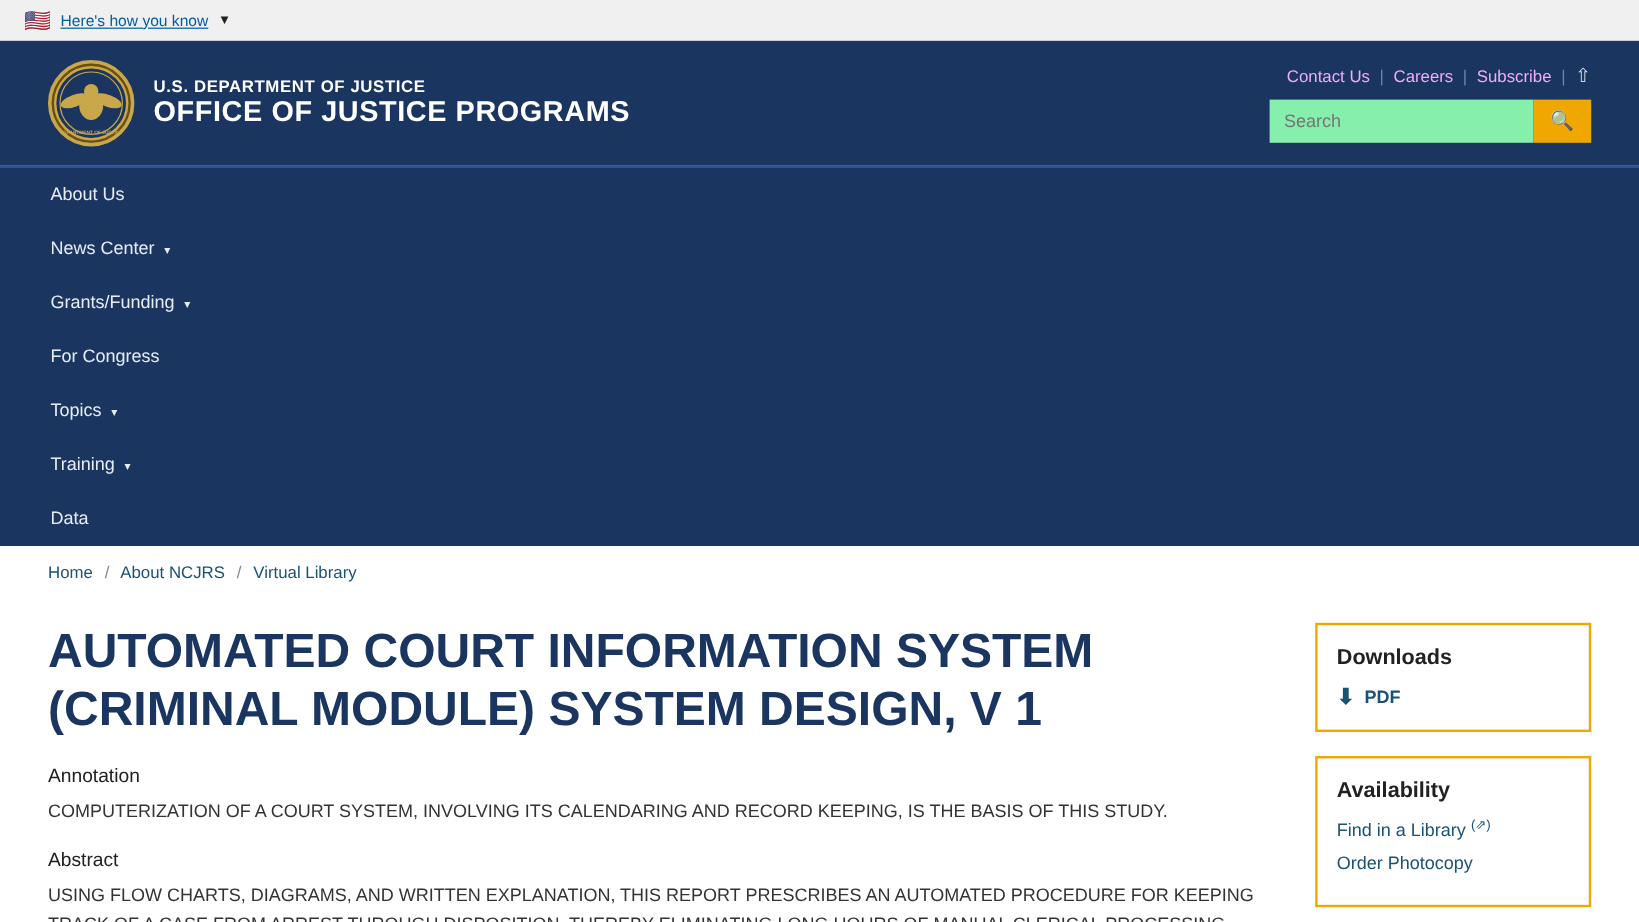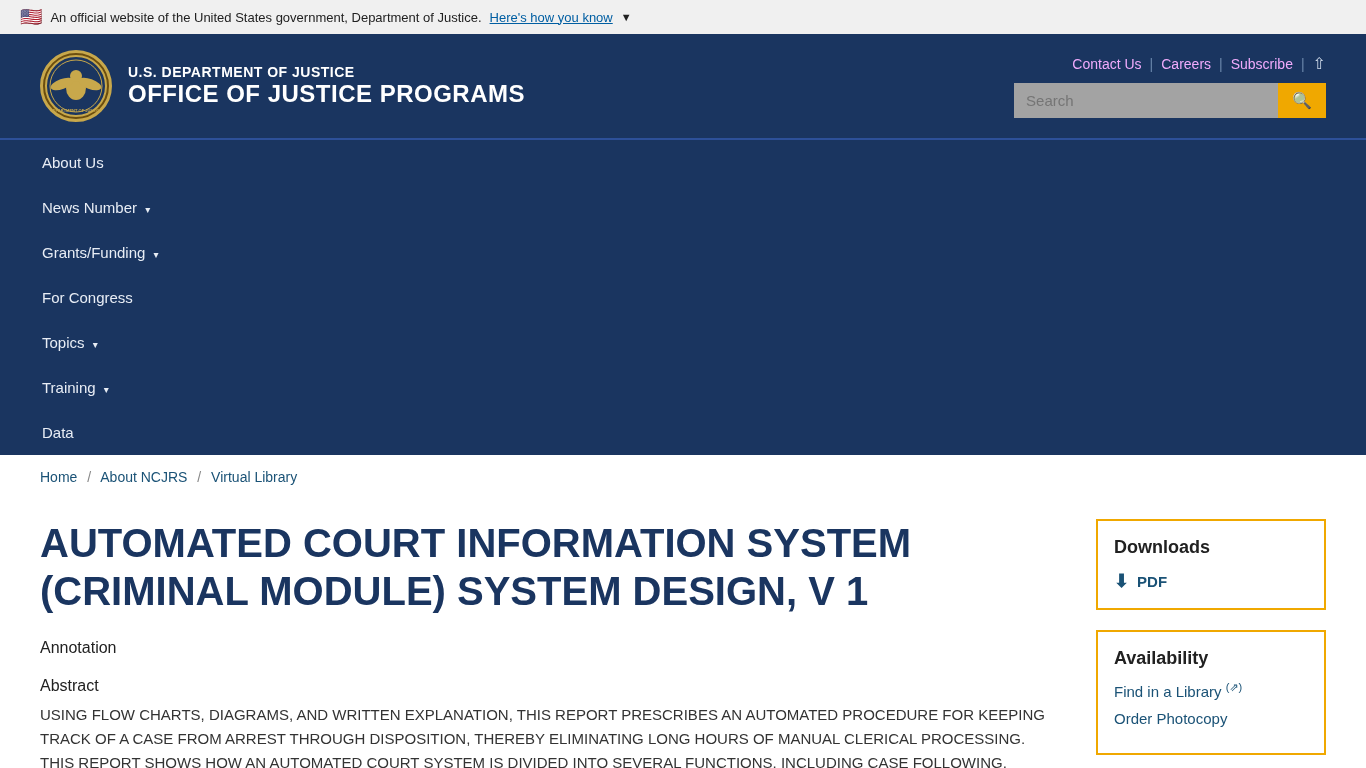--- a/index.html
+++ b/index.html
@@ -52,26 +52,26 @@
     .agency-name .office { font-size: 24px; font-weight: 700; letter-spacing: 0.5px; line-height: 1.2; }
 
     .header-right { display: flex; flex-direction: column; align-items: flex-end; gap: 10px; }
     .header-links { display: flex; align-items: center; gap: 8px; color: #cdd8e8; font-size: 14px; }
     .header-links a { color: #f0abfc; text-decoration: none; }
     .header-links .sep { color: #6a87ab; }
     .share-icon { color: #cdd8e8; font-size: 16px; cursor: pointer; }
 
     .search-bar { display: flex; gap: 0; }
     .search-bar input {
-      width: 264px;
+      width: 220px;
       padding: 8px 12px;
       border: none;
       font-size: 15px;
       outline: none;
-      background: #a3a3a3;
+      background: #86efac;
     }
     .search-bar button {
       background: #f0a800;
       border: none;
       padding: 8px 14px;
       cursor: pointer;
       color: #fff;
       font-size: 16px;
       display: flex;
       align-items: center;
@@ -165,21 +165,20 @@
       font-size: 15px;
       margin-bottom: 10px;
     }
     .ext-link { font-size: 11px; vertical-align: super; }
   </style>
 </head>
 <body>
 
 <div class="gov-banner">
   <span style="font-size:18px;">🇺🇸</span>
-  <span>An official website of the United States government, Department of Justice.</span>
   <a href="#">Here's how you know</a>
   <span style="font-size:11px;">▼</span>
 </div>
 
 <header class="site-header">
   <div class="header-left">
     <div class="seal">
       <svg viewBox="0 0 64 64" xmlns="http://www.w3.org/2000/svg">
         <circle cx="32" cy="32" r="30" fill="#1a3560" stroke="#c8a84b" stroke-width="2"></circle>
         <circle cx="32" cy="32" r="26" fill="#1a3560" stroke="#c8a84b" stroke-width="1"></circle>
@@ -219,21 +218,21 @@
   </div>
 </header>
 
 <nav class="main-nav">
   <ul>
     <li>
       <a href="#">About Us</a>
     </li>
     <li>
       <a href="#">
-        <span>News Number</span>
+        <span>News Center</span>
         <span class="chevron">▾</span>
       </a>
     </li>
     <li>
       <a href="#">
         <span>Grants/Funding</span>
         <span class="chevron">▾</span>
       </a>
     </li>
     <li>
@@ -264,20 +263,21 @@
   <span class="sep">/</span>
   <a href="#">Virtual Library</a>
 </div>
 
 <div class="main-content">
   <div class="content-area">
     <h1 class="page-title">AUTOMATED COURT INFORMATION SYSTEM (CRIMINAL MODULE) SYSTEM DESIGN, V 1</h1>
 
 
     <div class="section-heading">Annotation</div>
+    <p class="section-text">COMPUTERIZATION OF A COURT SYSTEM, INVOLVING ITS CALENDARING AND RECORD KEEPING, IS THE BASIS OF THIS STUDY.</p>
 
     <div class="section-heading">Abstract</div>
     <p class="section-text">USING FLOW CHARTS, DIAGRAMS, AND WRITTEN EXPLANATION, THIS REPORT PRESCRIBES AN AUTOMATED PROCEDURE FOR KEEPING TRACK OF A CASE FROM ARREST THROUGH DISPOSITION, THEREBY ELIMINATING LONG HOURS OF MANUAL CLERICAL PROCESSING. THIS REPORT SHOWS HOW AN AUTOMATED COURT SYSTEM IS DIVIDED INTO SEVERAL FUNCTIONS, INCLUDING CASE FOLLOWING, CALENDARING,</p>
   </div>
 
   <aside class="sidebar">
     <div class="sidebar-card">
       <h3>Downloads</h3>
       <a class="download-link" href="#">
         <span class="download-icon">⬇</span>

